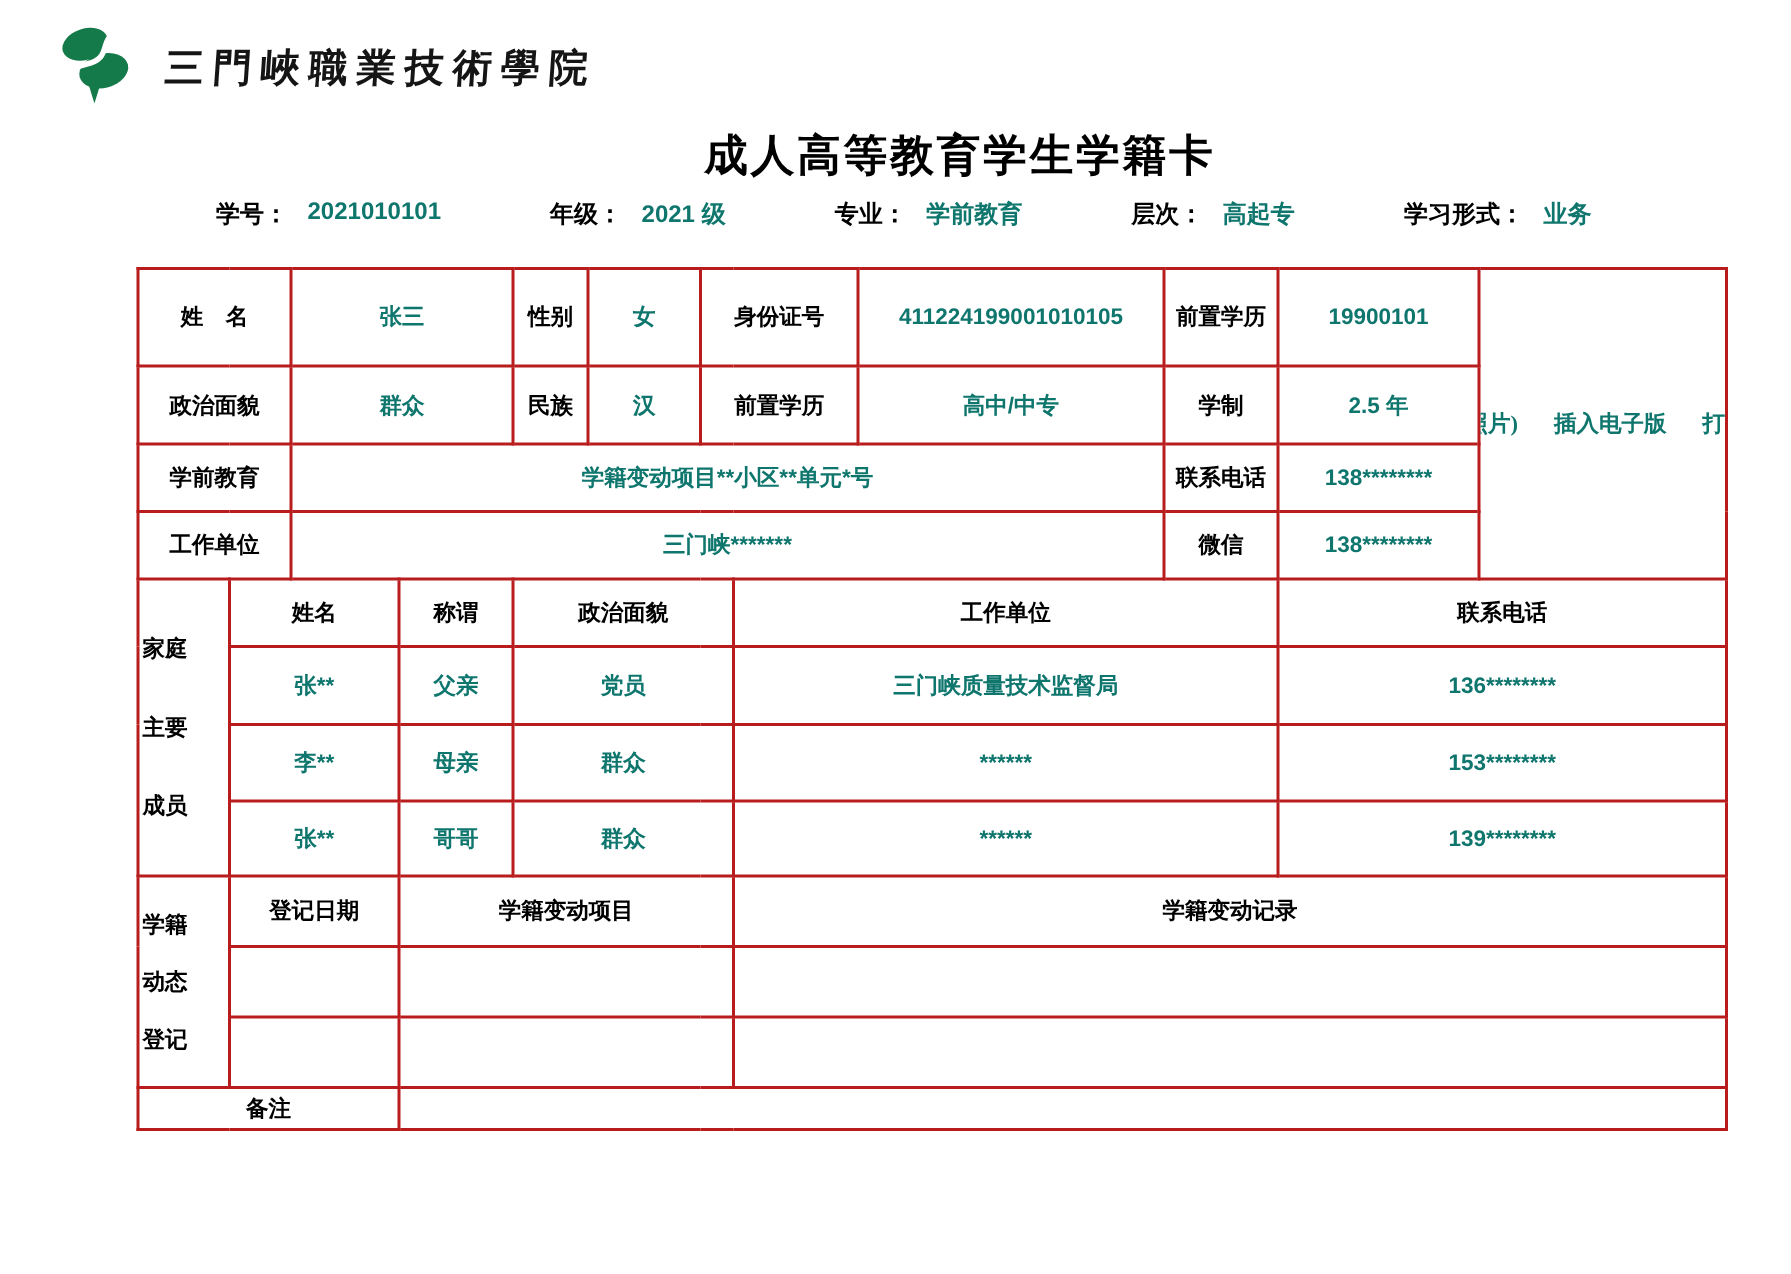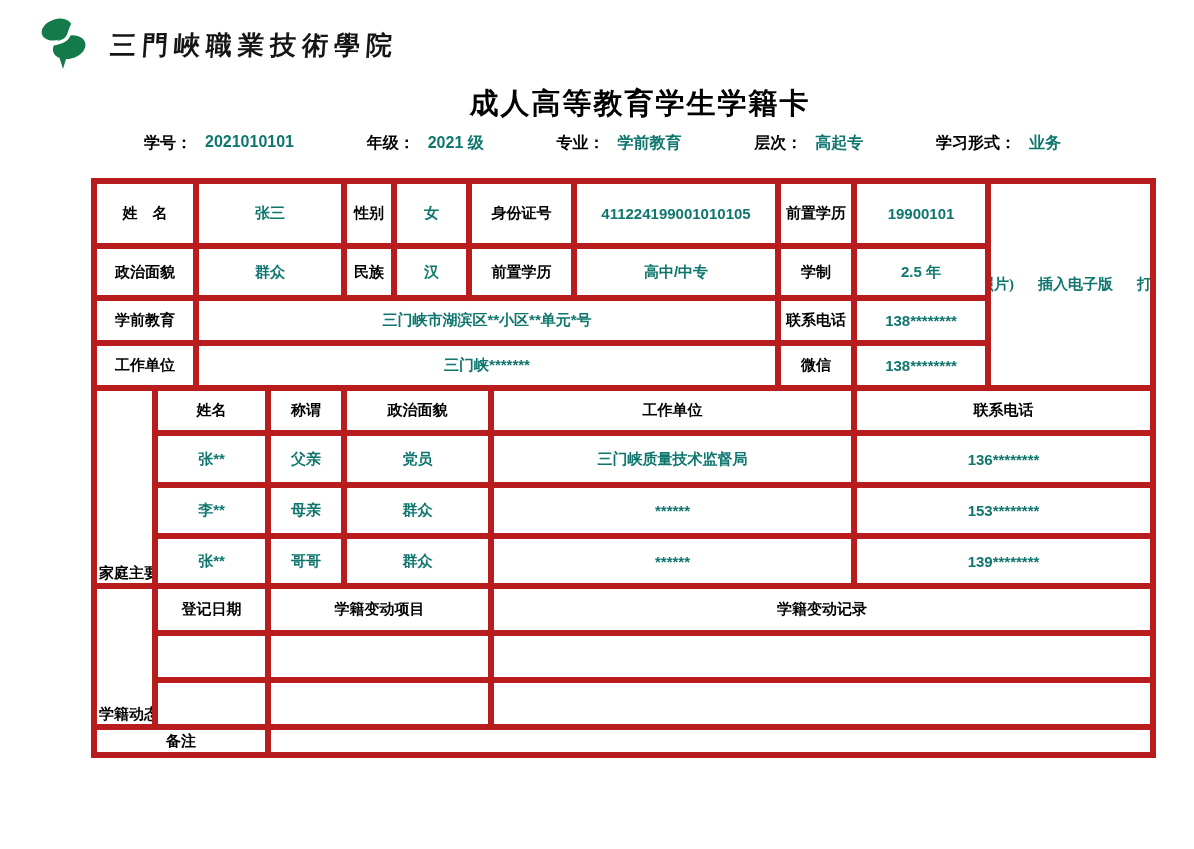--- a/index.html
+++ b/index.html
@@ -22,24 +22,24 @@
     font-size:16px; font-weight:bold;margin-left:17px;
   }
   .hdr .pair { display:flex; gap:13px; white-space:nowrap; }
   .red { color:#0f766e; }
   table.card {
     position:absolute; top:178px; left:91px; width:1059px;
     border-collapse:collapse; table-layout:fixed;
     border:2px solid #1a1a1a;
   }
   table.card td {
-    border:6px solid #b91c1c; text-align:center; vertical-align:middle;
+    border:2px solid #b91c1c; text-align:center; vertical-align:middle;
     font-size:15px; font-weight:bold; padding:0 2px; overflow:hidden; white-space:nowrap;
   }
-  .vlabel-inner { display:flex; flex-direction:row; justify-content:space-evenly; align-items:flex-end; }
+  .vlabel-inner { display:flex; flex-direction:column; justify-content:space-evenly; align-items:flex-start; }
   .vlabel-fam { height:192px; }
   .vlabel-status { height:135px; }
   .photo-inner { display:flex; flex-direction:row; justify-content:center; align-items:center; gap:24px;font-family:Liberation Serif, serif; }
 </style>
 </head>
 <body>
 
 <div class="page">
 
   <div class="logo">
@@ -120,21 +120,21 @@
       <td>民族</td>
       <td class="red">汉</td>
       <td colspan="2">前置学历</td>
       <td class="red">高中/中专</td>
       <td>学制</td>
       <td class="red">2.5 年</td>
     </tr>
 
     <tr style="height:45px">
       <td colspan="2">学前教育</td>
-      <td colspan="7" class="red">三门峡市湖滨区**小区**单元*号</td>
+      <td colspan="7" class="red">学籍变动项目**小区**单元*号</td>
       <td>联系电话</td>
       <td class="red">138********</td>
     </tr>
 
     <tr style="height:45px">
       <td colspan="2">工作单位</td>
       <td colspan="7" class="red">三门峡*******</td>
       <td>微信</td>
       <td class="red">138********</td>
     </tr>

